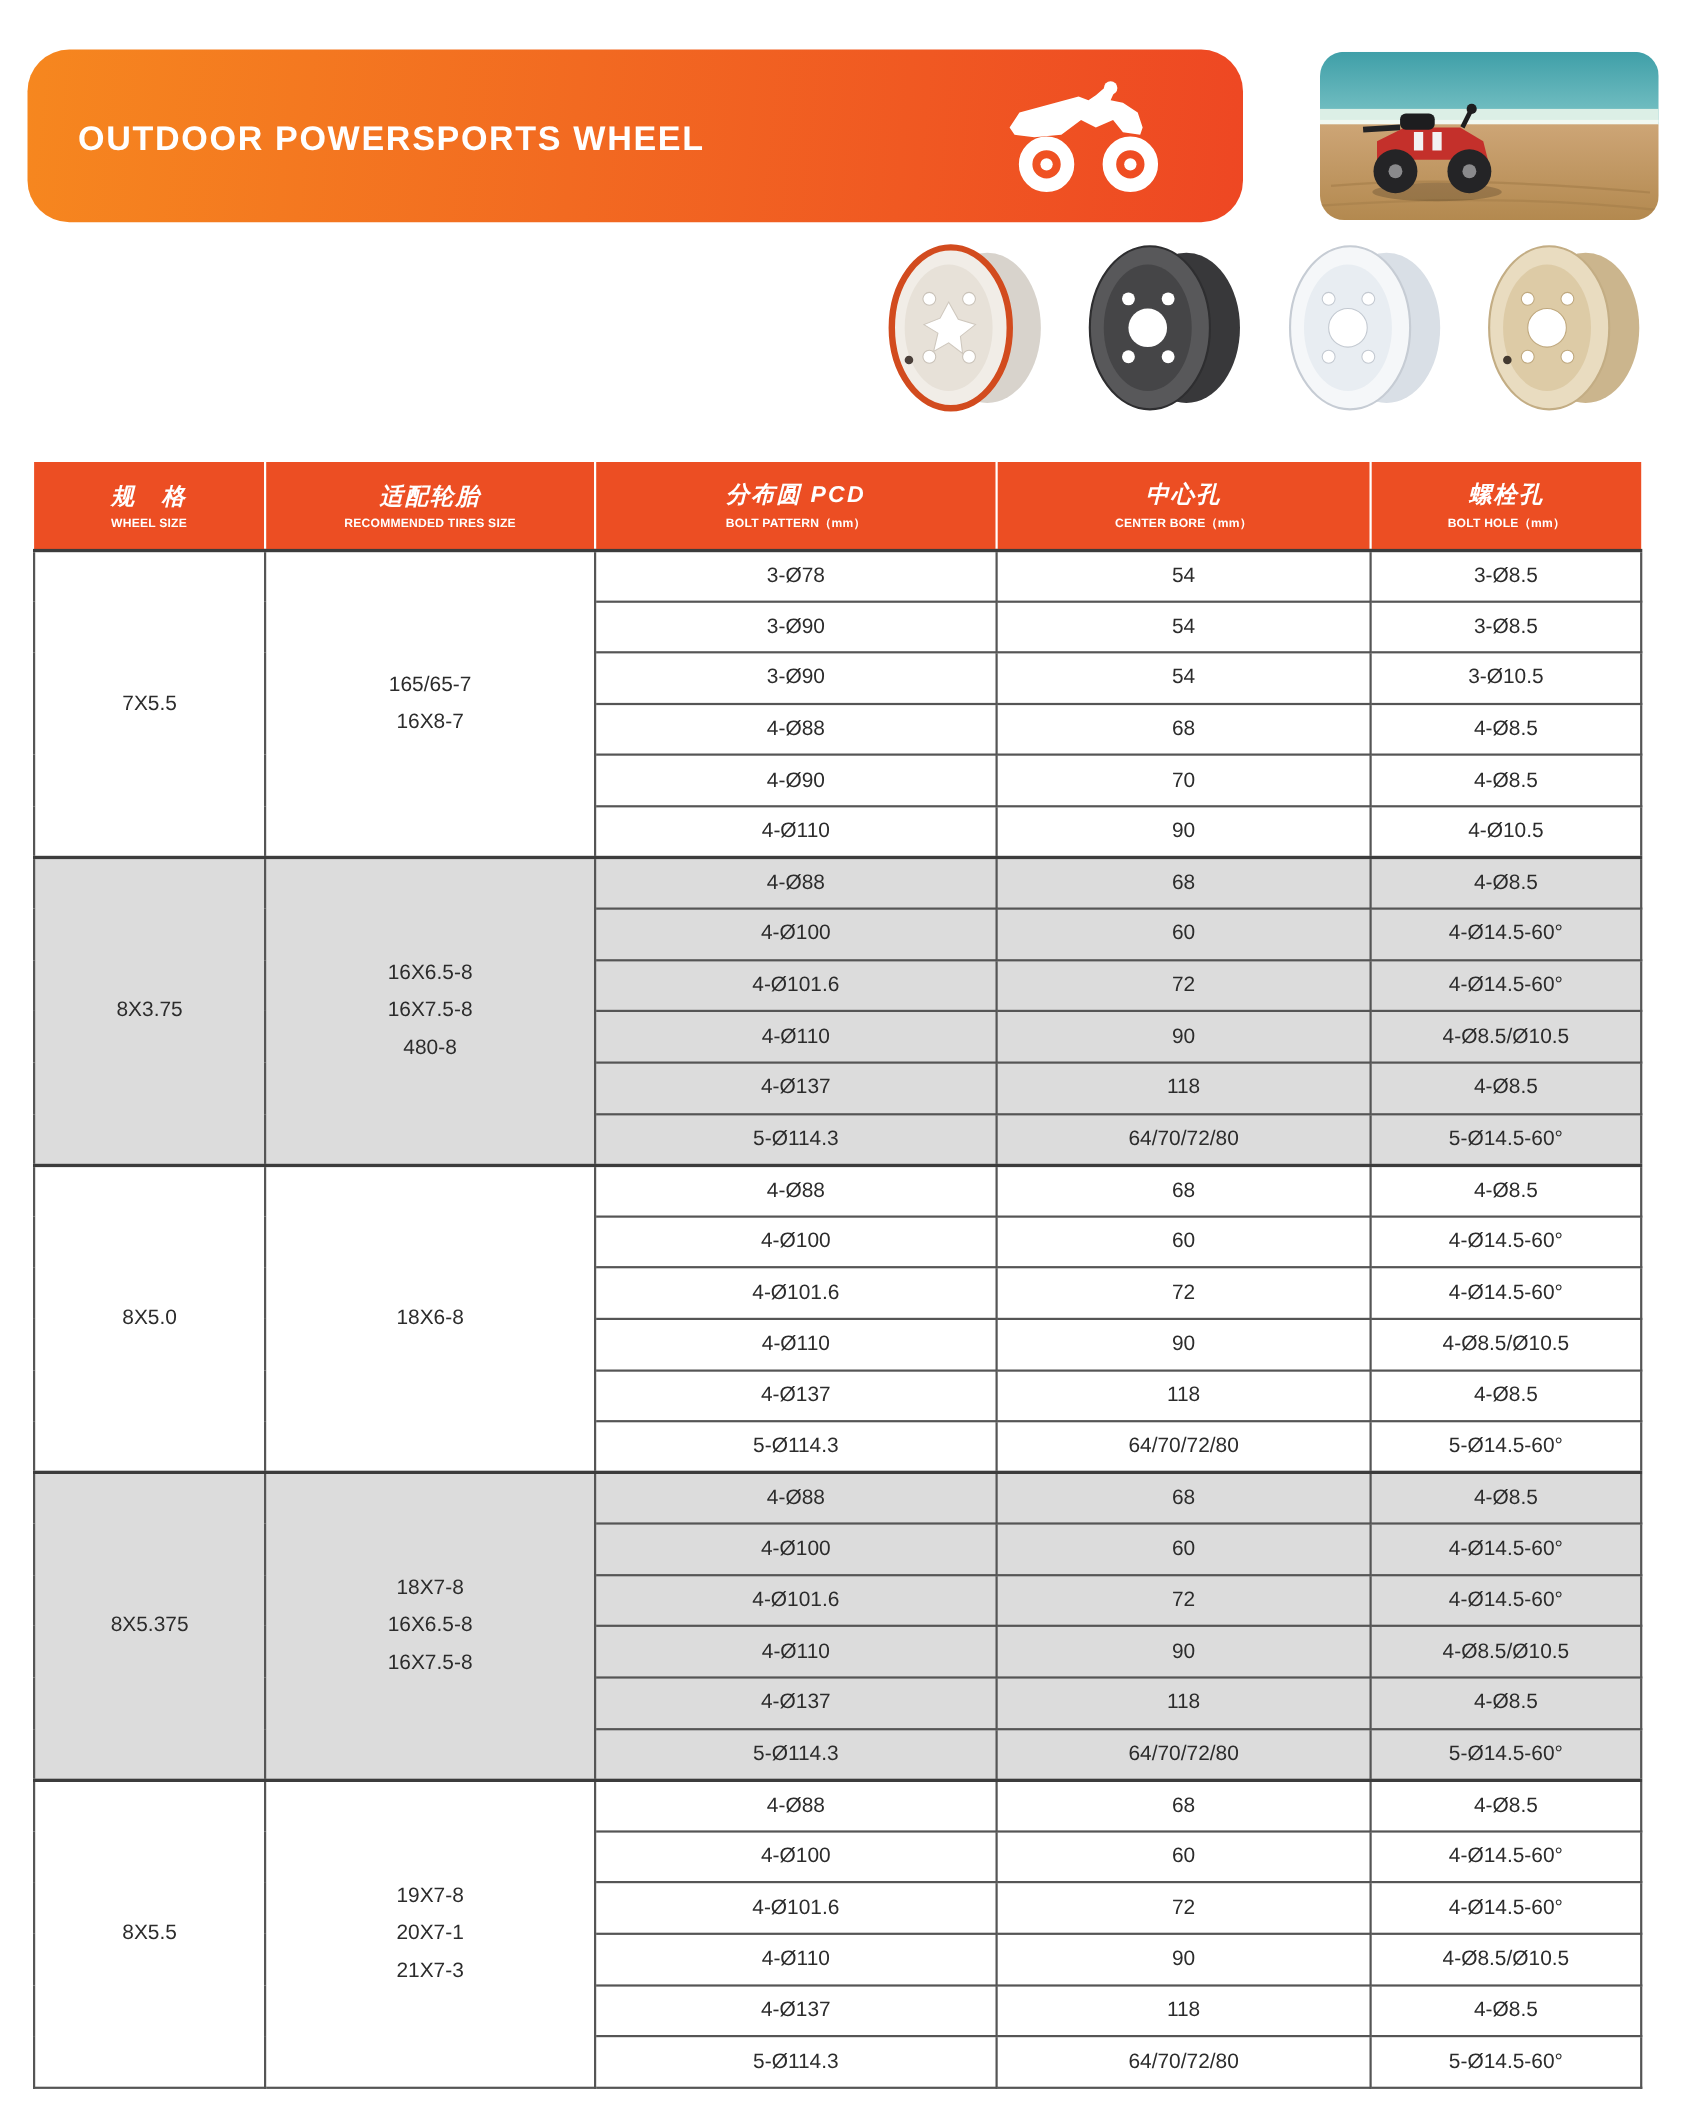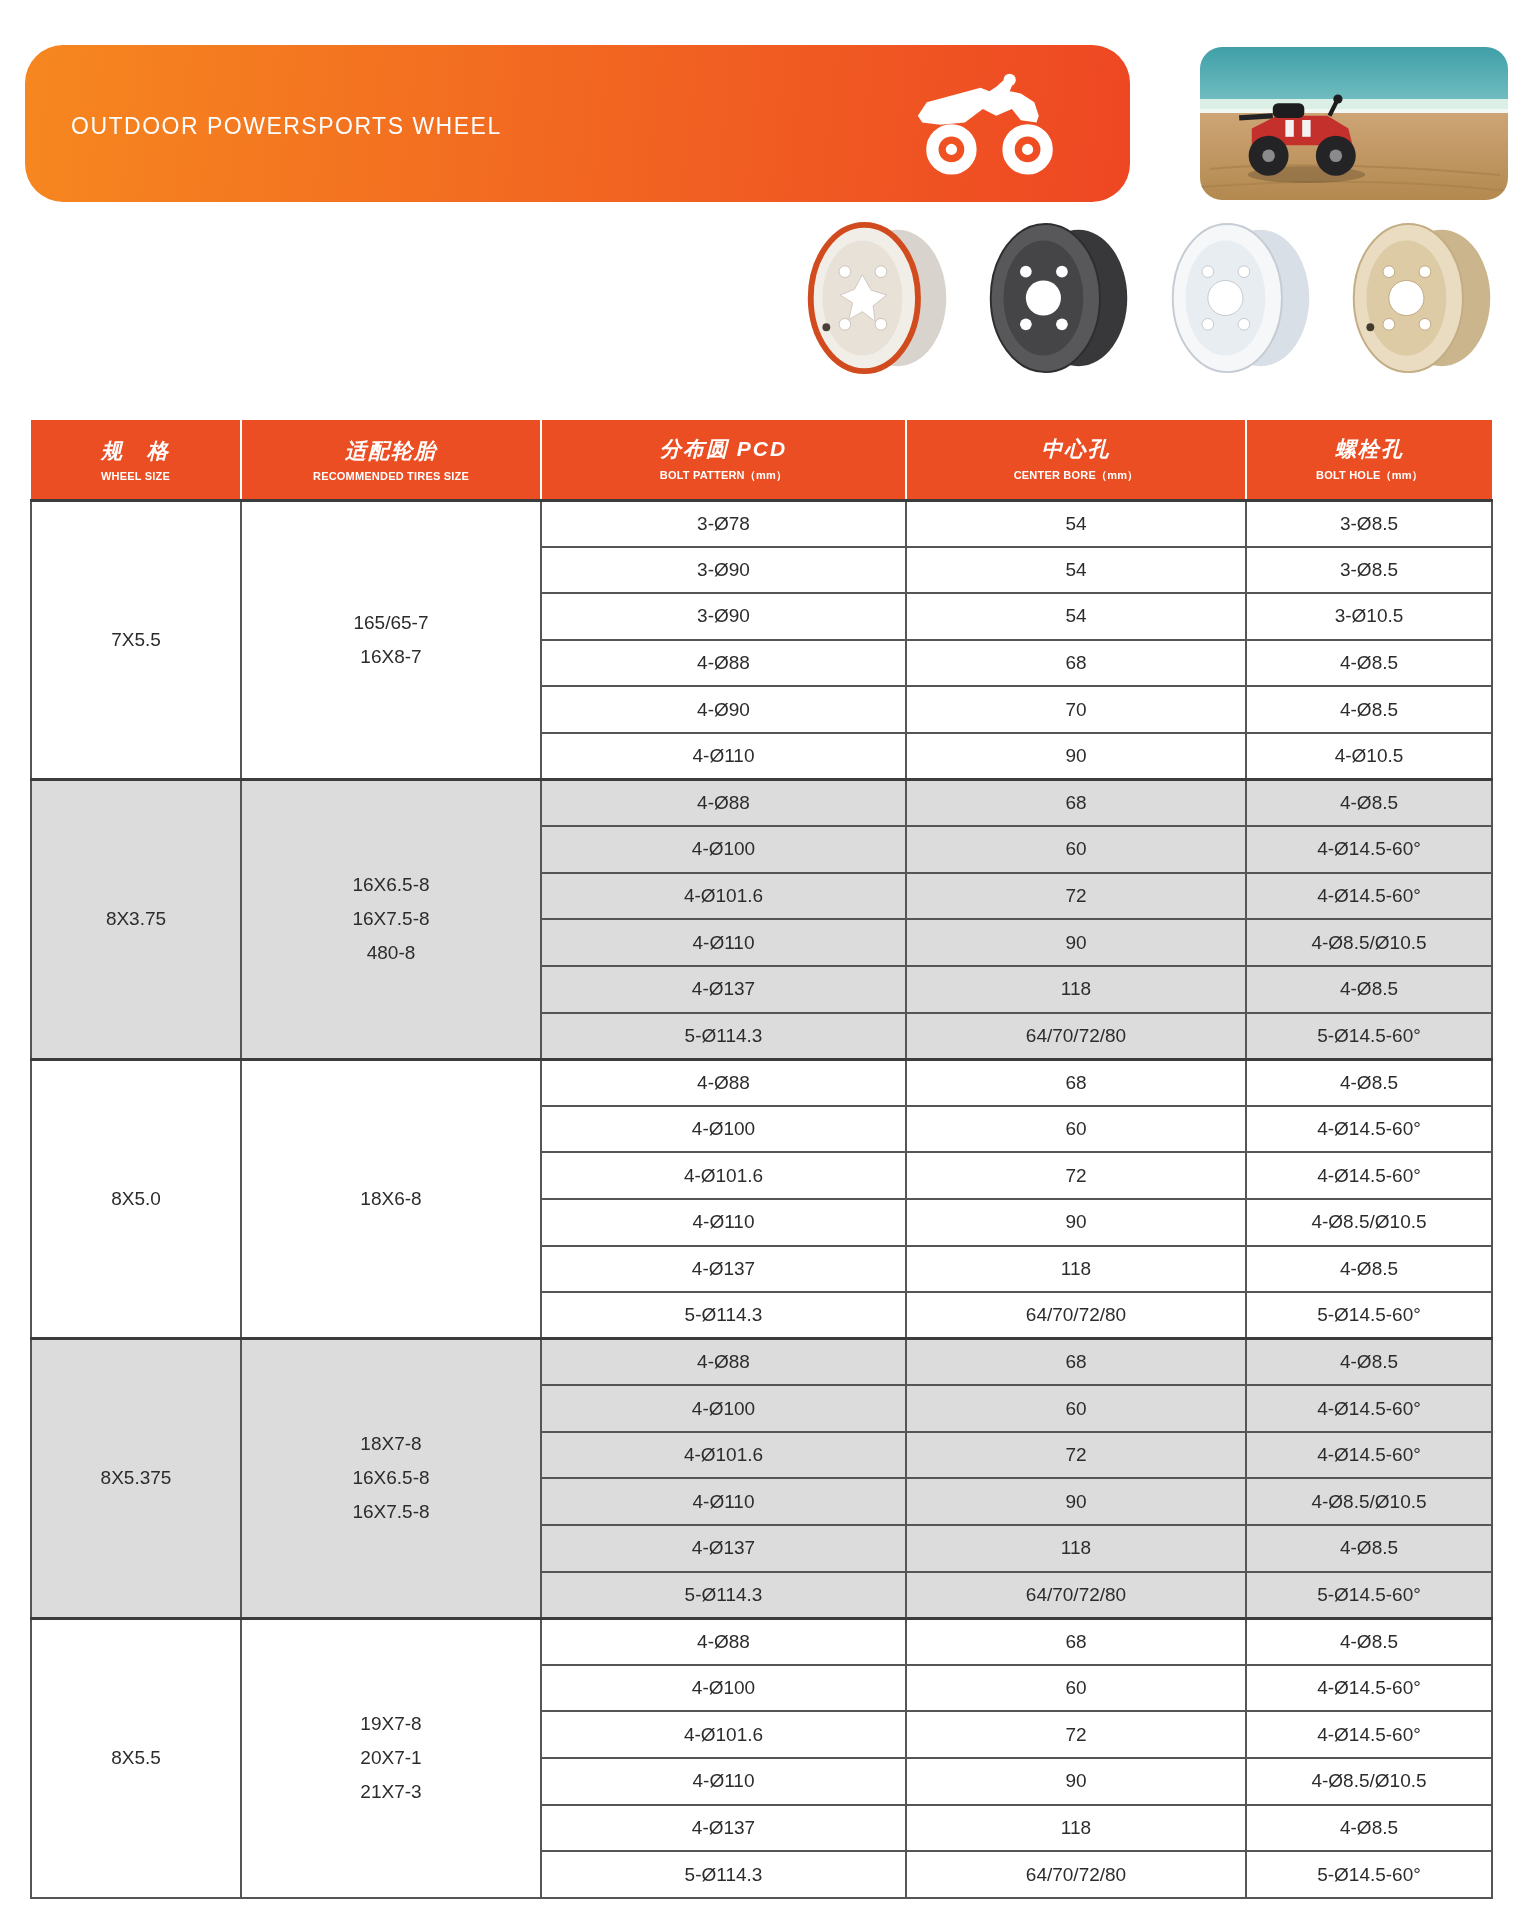--- a/index.html
+++ b/index.html
@@ -6,21 +6,21 @@
   .page{position:relative;width:1531px;height:1923px;background:#ffffff;
         font-family:"Liberation Sans",sans-serif;overflow:hidden;}
 
   
   .banner{position:absolute;left:25px;top:45px;width:1105px;height:157px;
           border-radius:38px;
           background:linear-gradient(96deg,#f6871f 0%,#f26a21 45%,#ee4723 100%);
           display:flex;align-items:center;}
   .banner-text{padding-left:46px;}
   .banner-title-zh{color:#ffffff;font-size:45px;font-weight:bold;letter-spacing:3px;line-height:1.05;}
-  .banner-title-en{color:#ffffff;font-size:23px;font-weight:normal;letter-spacing:1.5px;margin-top:5px;}
+  .banner-title-en{color:#ffffff;font-size:31px;font-weight:bold;letter-spacing:1.5px;margin-top:5px;}
   .atv-icon{position:absolute;right:58px;top:26px;width:165px;height:112px;}
 
   
   .photo{position:absolute;left:1200px;top:47px;width:308px;height:153px;
          border-radius:22px;overflow:hidden;}
 
   
   .features{position:absolute;left:36px;top:214px;list-style:none;margin:0;padding:0;}
   .features li{display:flex;align-items:center;margin-bottom:11px;
                font-size:22px;font-weight:bold;color:#161616;letter-spacing:.3px;}

